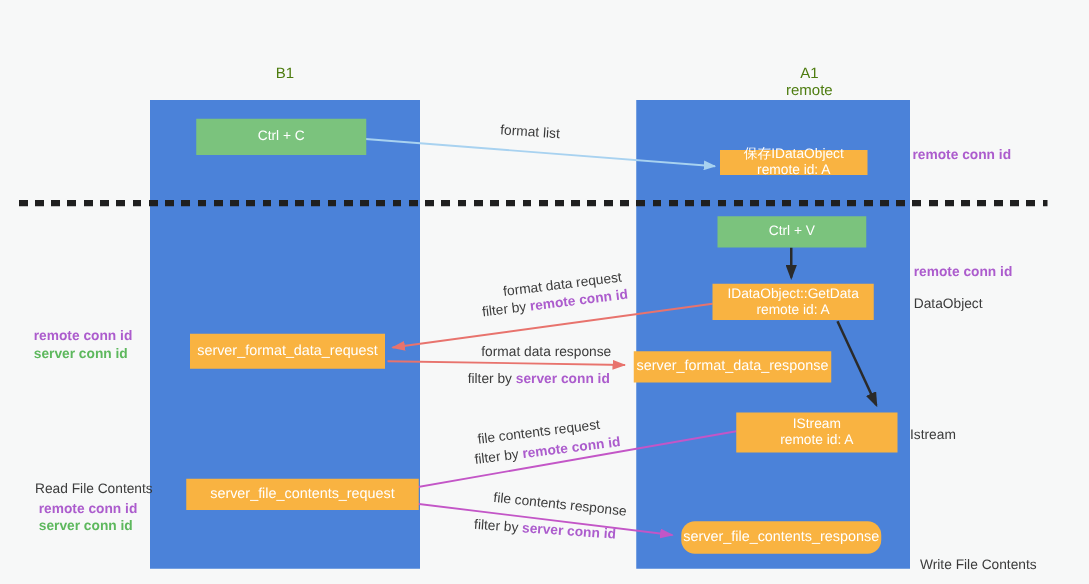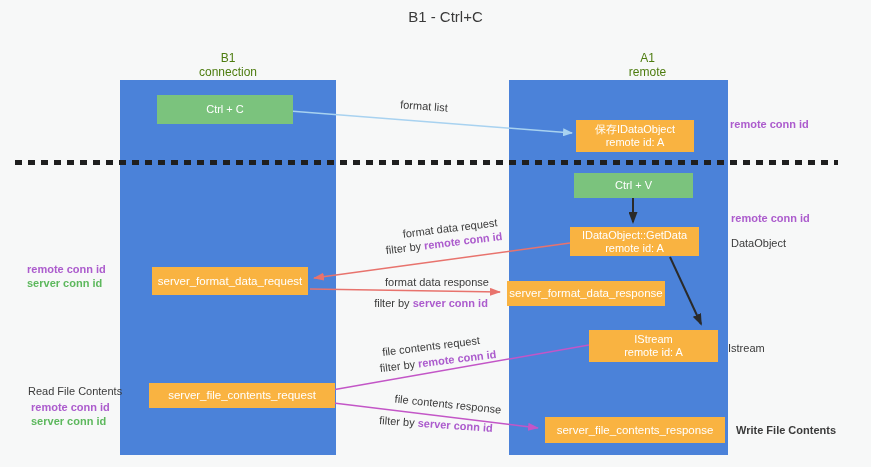--- a/index.html
+++ b/index.html
@@ -42,26 +42,24 @@
   }
   .purple   { color:#ac5ccd; font-weight:bold; }
   .greentxt { color:#5db85d; font-weight:bold; }
 </style>
 </head>
 <body>
 
 <div class="stage">
 
   <div class="title">
-    <div>B1 - Ctrl+C</div>
   </div>
 
   <div class="hdr" style="left:120px; top:51px; width:216px;">
     <div>B1</div>
-    <div>connection</div>
   </div>
   <div class="hdr" style="left:538px; top:51px; width:219px;">
     <div>A1</div>
     <div>remote</div>
   </div>
 
   <div class="col" style="left:120px; top:80px; width:216px; height:375px;"></div>
   <div class="col" style="left:509px; top:80px; width:219px; height:375px;"></div>
 
   <div class="dash"></div>
@@ -87,21 +85,21 @@
     <line x1="570" y1="243" x2="314" y2="278" stroke="#e8736d" stroke-width="1.5" marker-end="url(#ah-red)"></line>
     <line x1="310" y1="289" x2="500" y2="292" stroke="#e8736d" stroke-width="1.5" marker-end="url(#ah-red)"></line>
     <line x1="589" y1="345" x2="315" y2="393" stroke="#c356c7" stroke-width="1.5" marker-end="url(#ah-mag)"></line>
     <line x1="309" y1="400" x2="538" y2="428" stroke="#c356c7" stroke-width="1.5" marker-end="url(#ah-mag)"></line>
   </svg>
 
   <div class="node green" style="left:157px; top:95px; width:136px; height:29px;">
     <div>Ctrl + C</div>
   </div>
 
-  <div class="node orange" style="left:576px; top:120px; width:118px; height:32px;align-items:center;">
+  <div class="node orange" style="left:576px; top:120px; width:118px; height:20px;align-items:center;">
     <div>保存IDataObject</div>
     <div>remote id: A</div>
   </div>
 
   <div class="node green" style="left:574px; top:173px; width:119px; height:25px;">
     <div>Ctrl + V</div>
   </div>
 
   <div class="node orange" style="left:570px; top:227px; width:129px; height:29px;">
     <div>IDataObject::GetData</div>
@@ -118,21 +116,21 @@
 
   <div class="node orange" style="left:589px; top:330px; width:129px; height:32px;">
     <div>IStream</div>
     <div>remote id: A</div>
   </div>
 
   <div class="node orange single" style="left:149px; top:383px; width:186px; height:25px;">
     <div>server_file_contents_request</div>
   </div>
 
-  <div class="node orange single" style="left:545px; top:417px; width:180px; height:26px;">
+  <div class="node orange single" style="left:545px; top:417px; width:160px; height:26px;border-radius:11px;">
     <div>server_file_contents_response</div>
   </div>
 
   <div class="lbl" style="left:424px; top:106px; transform:translate(-50%,-50%) rotate(4deg);">format list</div>
 
   <div class="lbl" style="left:450px; top:228px; transform:translate(-50%,-50%) rotate(-7deg);">format data request</div>
   <div class="lbl" style="left:444px; top:243px; transform:translate(-50%,-50%) rotate(-7deg);"><span>filter by </span><span class="purple">remote conn id</span></div>
 
   <div class="lbl" style="left:437px; top:282px; transform:translate(-50%,-50%);text-align:right;">format data response</div>
   <div class="lbl" style="left:431px; top:303px; transform:translate(-50%,-50%);"><span>filter by </span><span class="purple">server conn id</span></div>
@@ -154,15 +152,15 @@
   </div>
 
   <div class="side" style="left:728px; top:341px;">Istream</div>
 
   <div class="side" style="left:28px; top:384px;">Read File Contents</div>
   <div class="side" style="left:31px; top:400px;">
     <div class="purple">remote conn id</div>
     <div class="greentxt">server conn id</div>
   </div>
 
-  <div class="side" style="left:736px; top:423px;font-weight:bold;">Write File Contents</div>
+  <div class="side" style="left:736px; top:445px;">Write File Contents</div>
 
 </div>
 
 </body></html>

